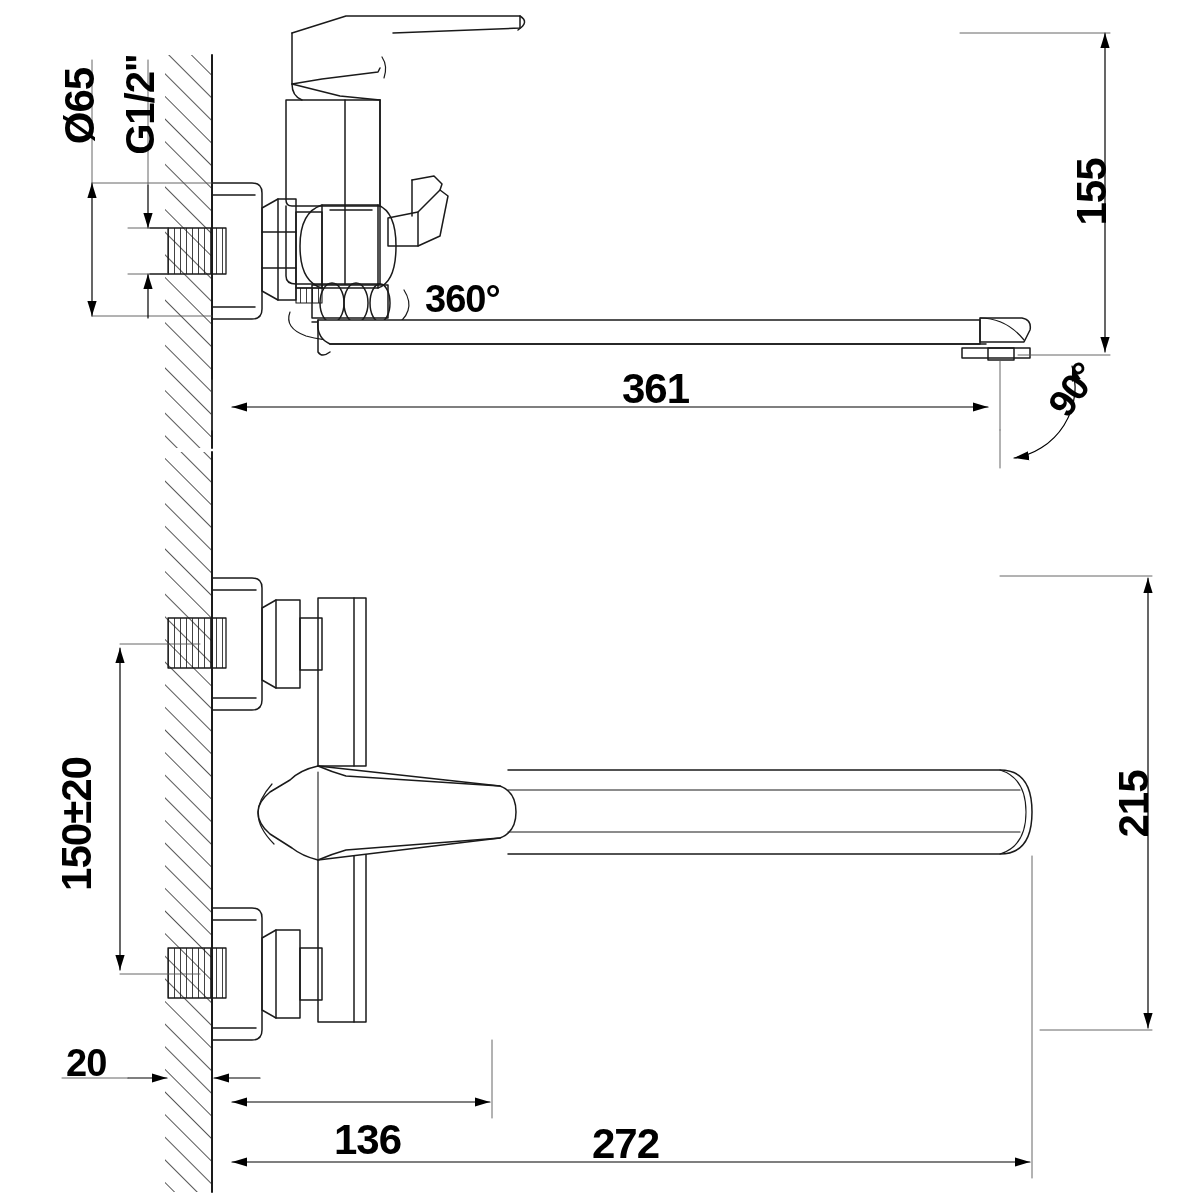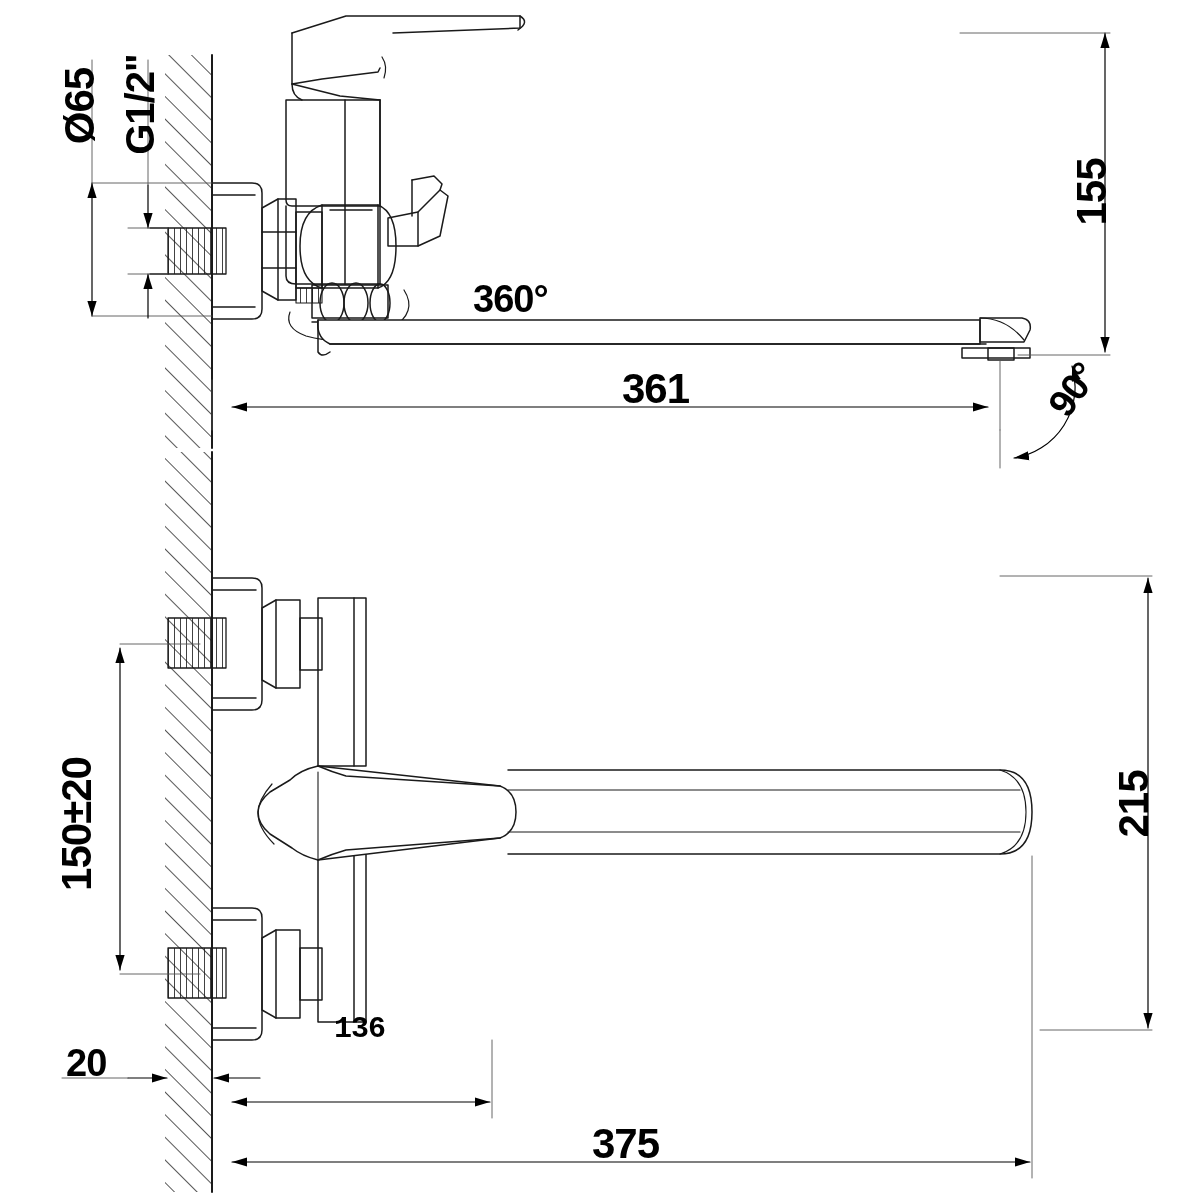--- a/index.html
+++ b/index.html
@@ -230,27 +230,27 @@
   </svg>
 
   <div class="lbl vert" style="left:42px;top:82px;font-size:42px;transform:rotate(-90deg);">Ø65</div>
 
   <div class="lbl vert" style="left:90px;top:82px;font-size:40px;transform:rotate(-90deg);">G1/2"</div>
 
   <div class="lbl vert" style="left:1058px;top:168px;font-size:42px;transform:rotate(-90deg);">155</div>
 
   <div class="lbl" style="left:582px;top:365px;font-size:42px;margin-left:40px;">361</div>
 
-  <div class="lbl" style="left:425px;top:278px;font-size:38px;margin-left:48px;">360°</div>
+  <div class="lbl" style="left:425px;top:278px;font-size:38px;">360°</div>
 
   <div class="lbl" style="left:1040px;top:400px;font-size:38px;transform:rotate(-55deg);transform-origin:0 0;">90°</div>
 
   <div class="lbl vert" style="left:10px;top:800px;font-size:42px;transform:rotate(-90deg);">150±20</div>
 
   <div class="lbl" style="left:66px;top:1042px;font-size:38px;text-align:right;">20</div>
 
-  <div class="lbl" style="left:334px;top:1012px;font-size:30px;font-family:Liberation Mono, monospace;">136</div>
-
-  <div class="lbl" style="left:592px;top:1120px;font-size:42px;">375</div>
+  <div class="lbl" style="left:334px;top:1116px;font-size:42px;">136</div>
+
+  <div class="lbl" style="left:592px;top:1120px;font-size:42px;">272</div>
 
   <div class="lbl vert" style="left:1100px;top:780px;font-size:42px;transform:rotate(-90deg);">215</div>
 
 </div>
 
 </body></html>

